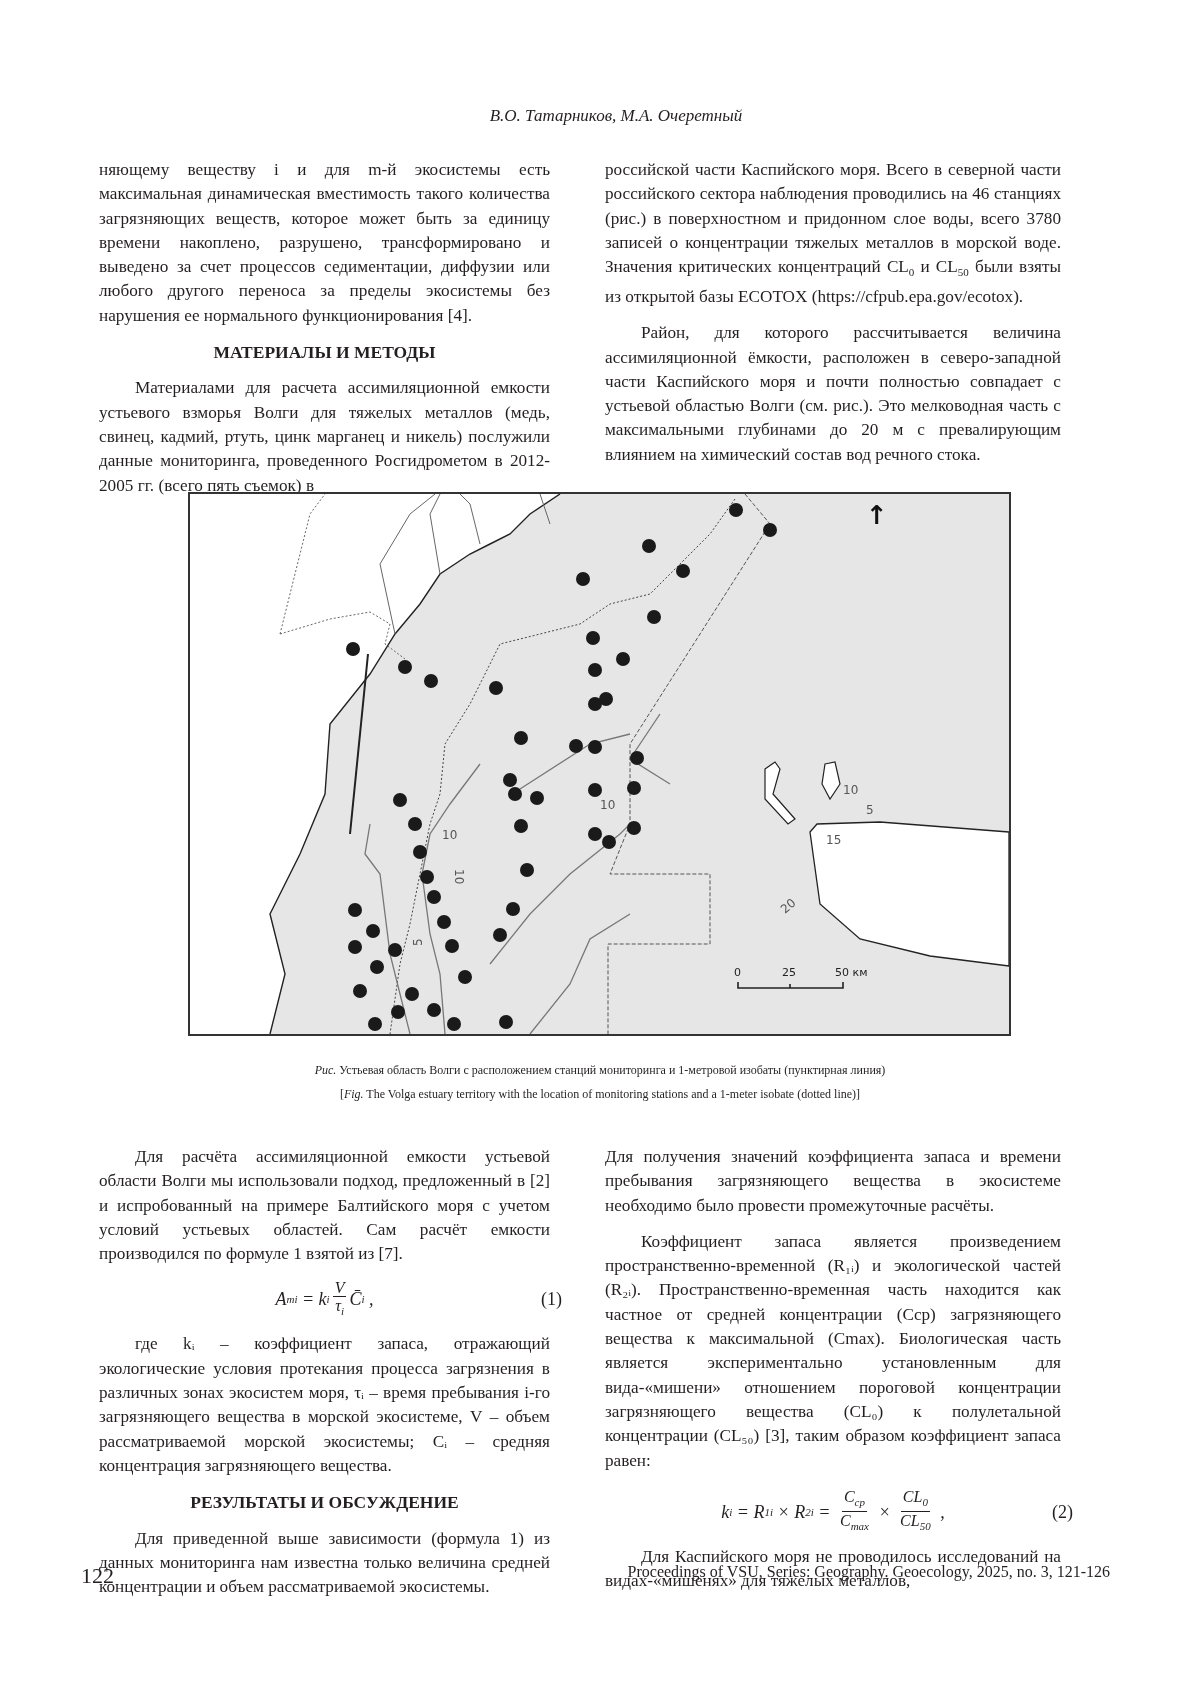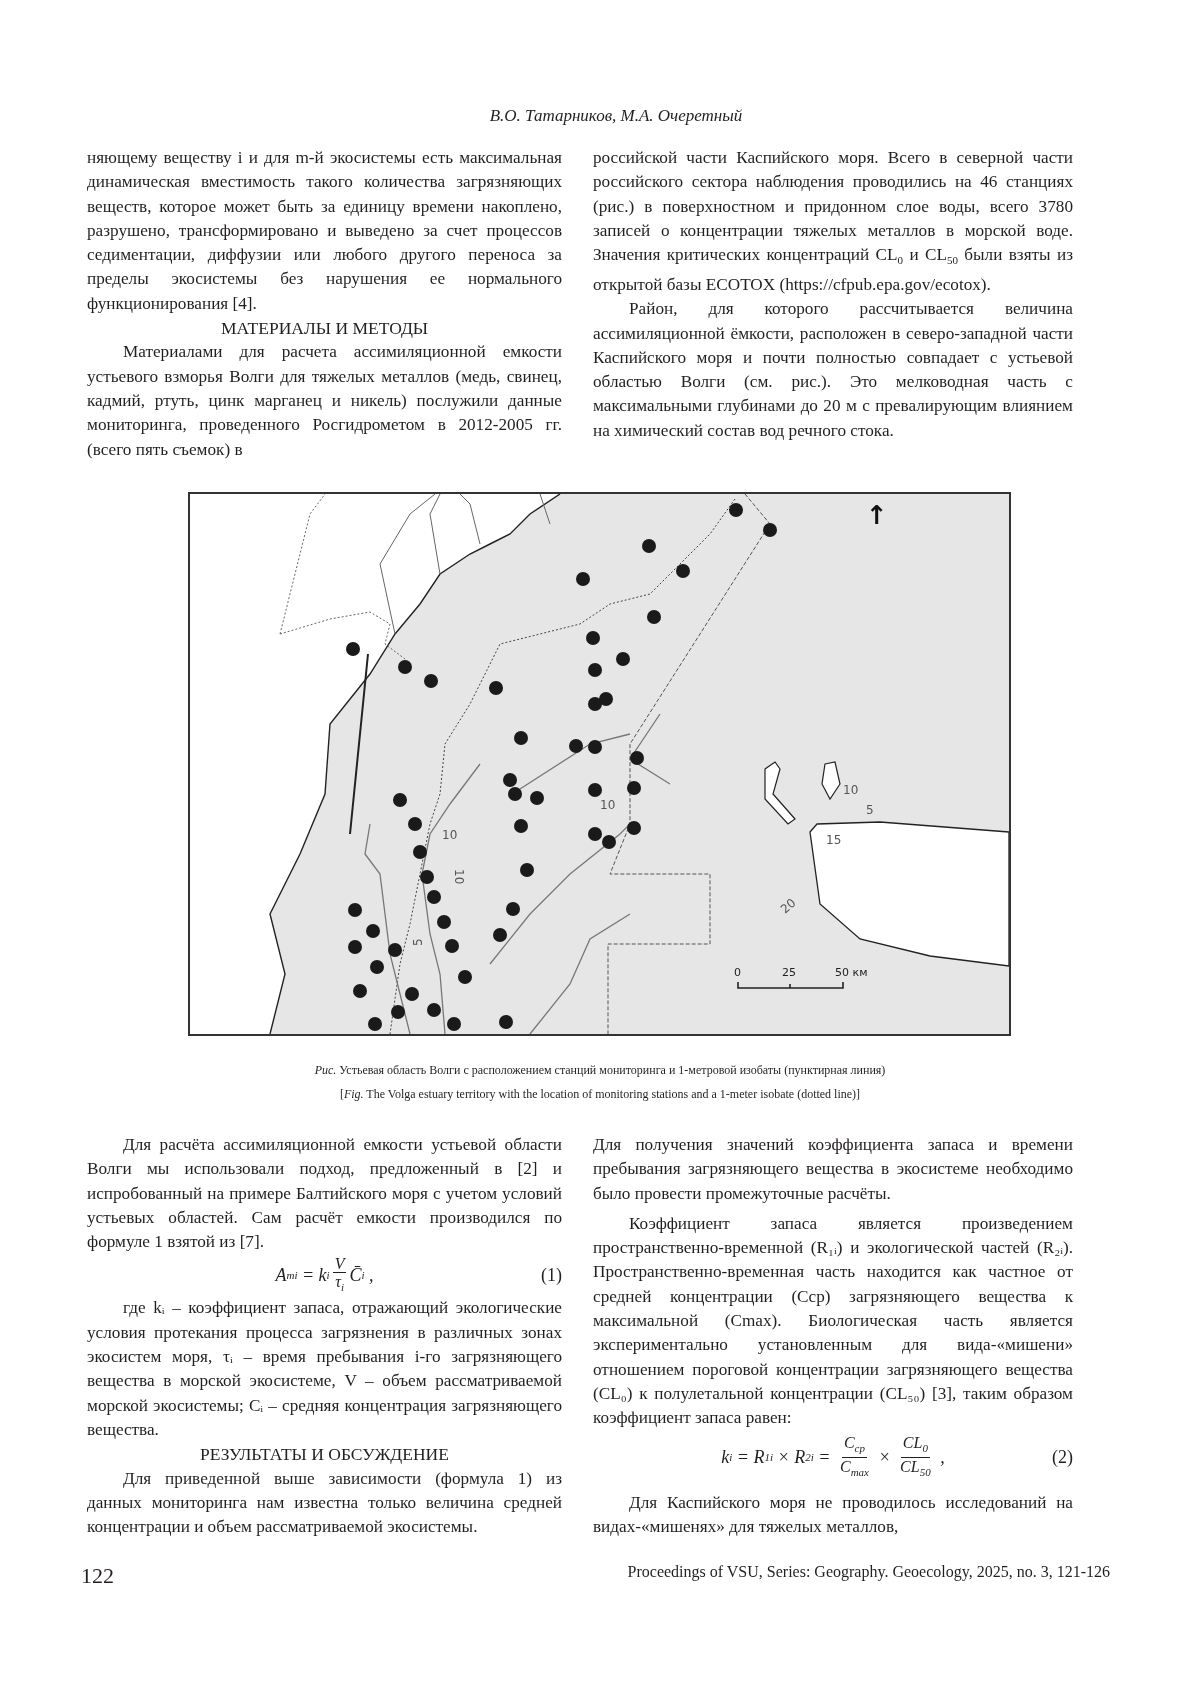--- a/index.html
+++ b/index.html
@@ -2,23 +2,23 @@
 <html><head>
 <meta charset="utf-8">
 <style>
   html, body { margin: 0; padding: 0; background: #ffffff; }
   body { width: 1200px; height: 1698px; position: relative; overflow: hidden;
          font-family: "Liberation Serif", "DejaVu Serif", serif; color: #231f20; }
   .running-head { position: absolute; top: 106px; left: 16px; width: 1200px; text-align: center;
                   font-style: italic; font-size: 17px; }
   .col { position: absolute; width: 475px; font-size: 17.2px; line-height: 24.3px;
          text-align: justify; }
-  .col p { margin: 0; }
+  .col p { margin: 12px; }
   .col p.indent { text-indent: 36px; }
-  .col h2 { margin: 0; font-weight: normal; font-size: 17.5px; text-align: center; line-height: 24.3px; }
+  .col h2 { margin: 0; font-weight: bold; font-size: 17.5px; text-align: center; line-height: 24.3px; }
   .formula { position: relative; height: 42px; display: flex; align-items: center; justify-content: center;
              font-style: italic; font-size: 18px; }
   .formula .num { position: absolute; right: 0; font-style: normal; }
   .frac { display: inline-flex; flex-direction: column; align-items: center; vertical-align: middle;
           margin: 0 3px; font-size: 16px; line-height: 17px; }
   .frac .n { border-bottom: 1px solid #231f20; padding: 0 2px; }
   .frac .d { padding: 0 2px; }
   sub { font-size: 11px; }
   .map-wrap { position: absolute; left: 188px; top: 492px; width: 823px; height: 544px;
               border: 2px solid #333; background: #ffffff; box-sizing: border-box; }

